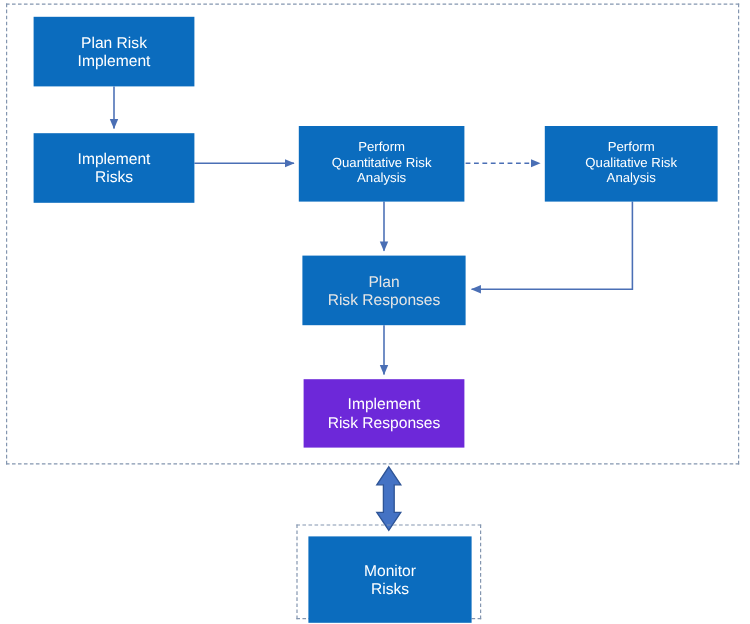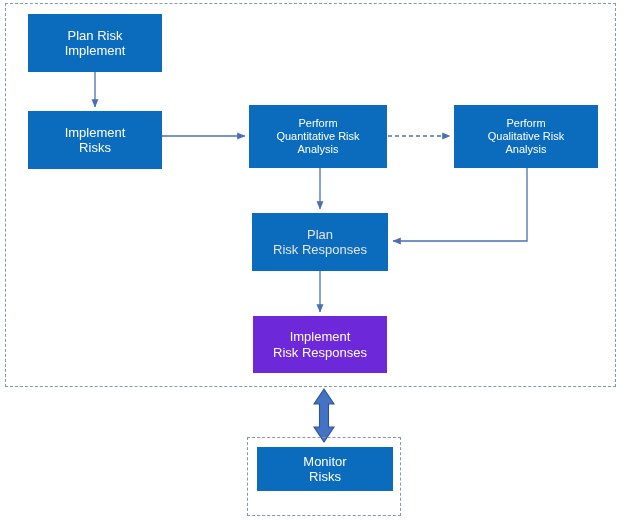--- a/index.html
+++ b/index.html
@@ -106,17 +106,17 @@
   </div>
 
   <div class="node" id="node-plan-risk-responses" style="left: 252px; top: 213px; width: 136px; height: 58px; background: rgb(11, 108, 190); color: #e5e5e5;">
     <span class="label"><span>Plan</span><br><span>Risk Responses</span></span>
   </div>
 
   <div class="node" id="node-implement-risk-responses" style="left: 253px; top: 316px; width: 134px; height: 57px; background: #6d28d9; color: rgb(255, 255, 255);">
     <span class="label"><span>Implement</span><br><span>Risk Responses</span></span>
   </div>
 
-  <div class="node" id="node-monitor-risks" style="left: 257px; top: 447px; width: 136px; height: 44px; background: rgb(11, 108, 190); color: rgb(255, 255, 255);">
+  <div class="node" id="node-monitor-risks" style="left: 257px; top: 447px; width: 136px; height: 72px; background: rgb(11, 108, 190); color: rgb(255, 255, 255);">
     <span class="label"><span>Monitor</span><br><span>Risks</span></span>
   </div>
 
 </div>
 
 </body></html>

